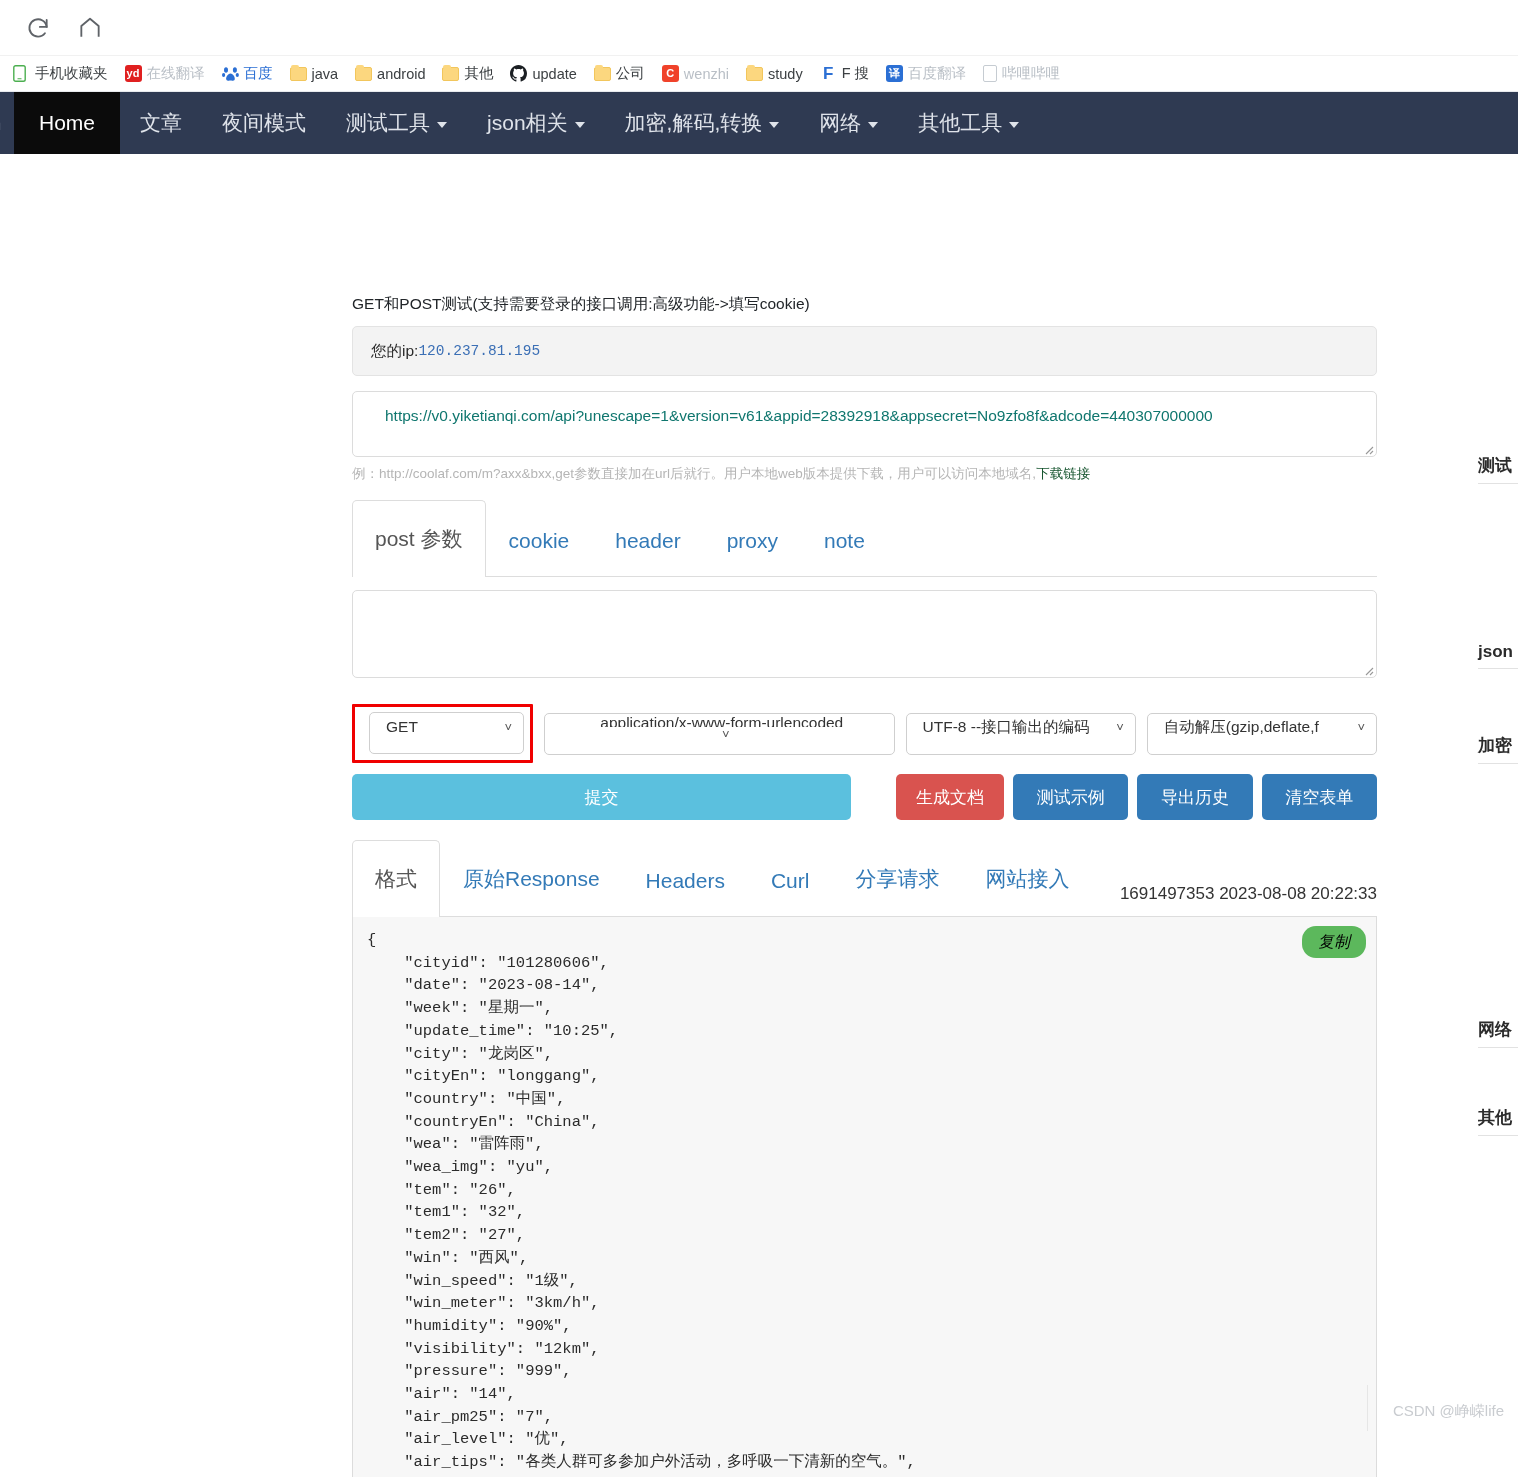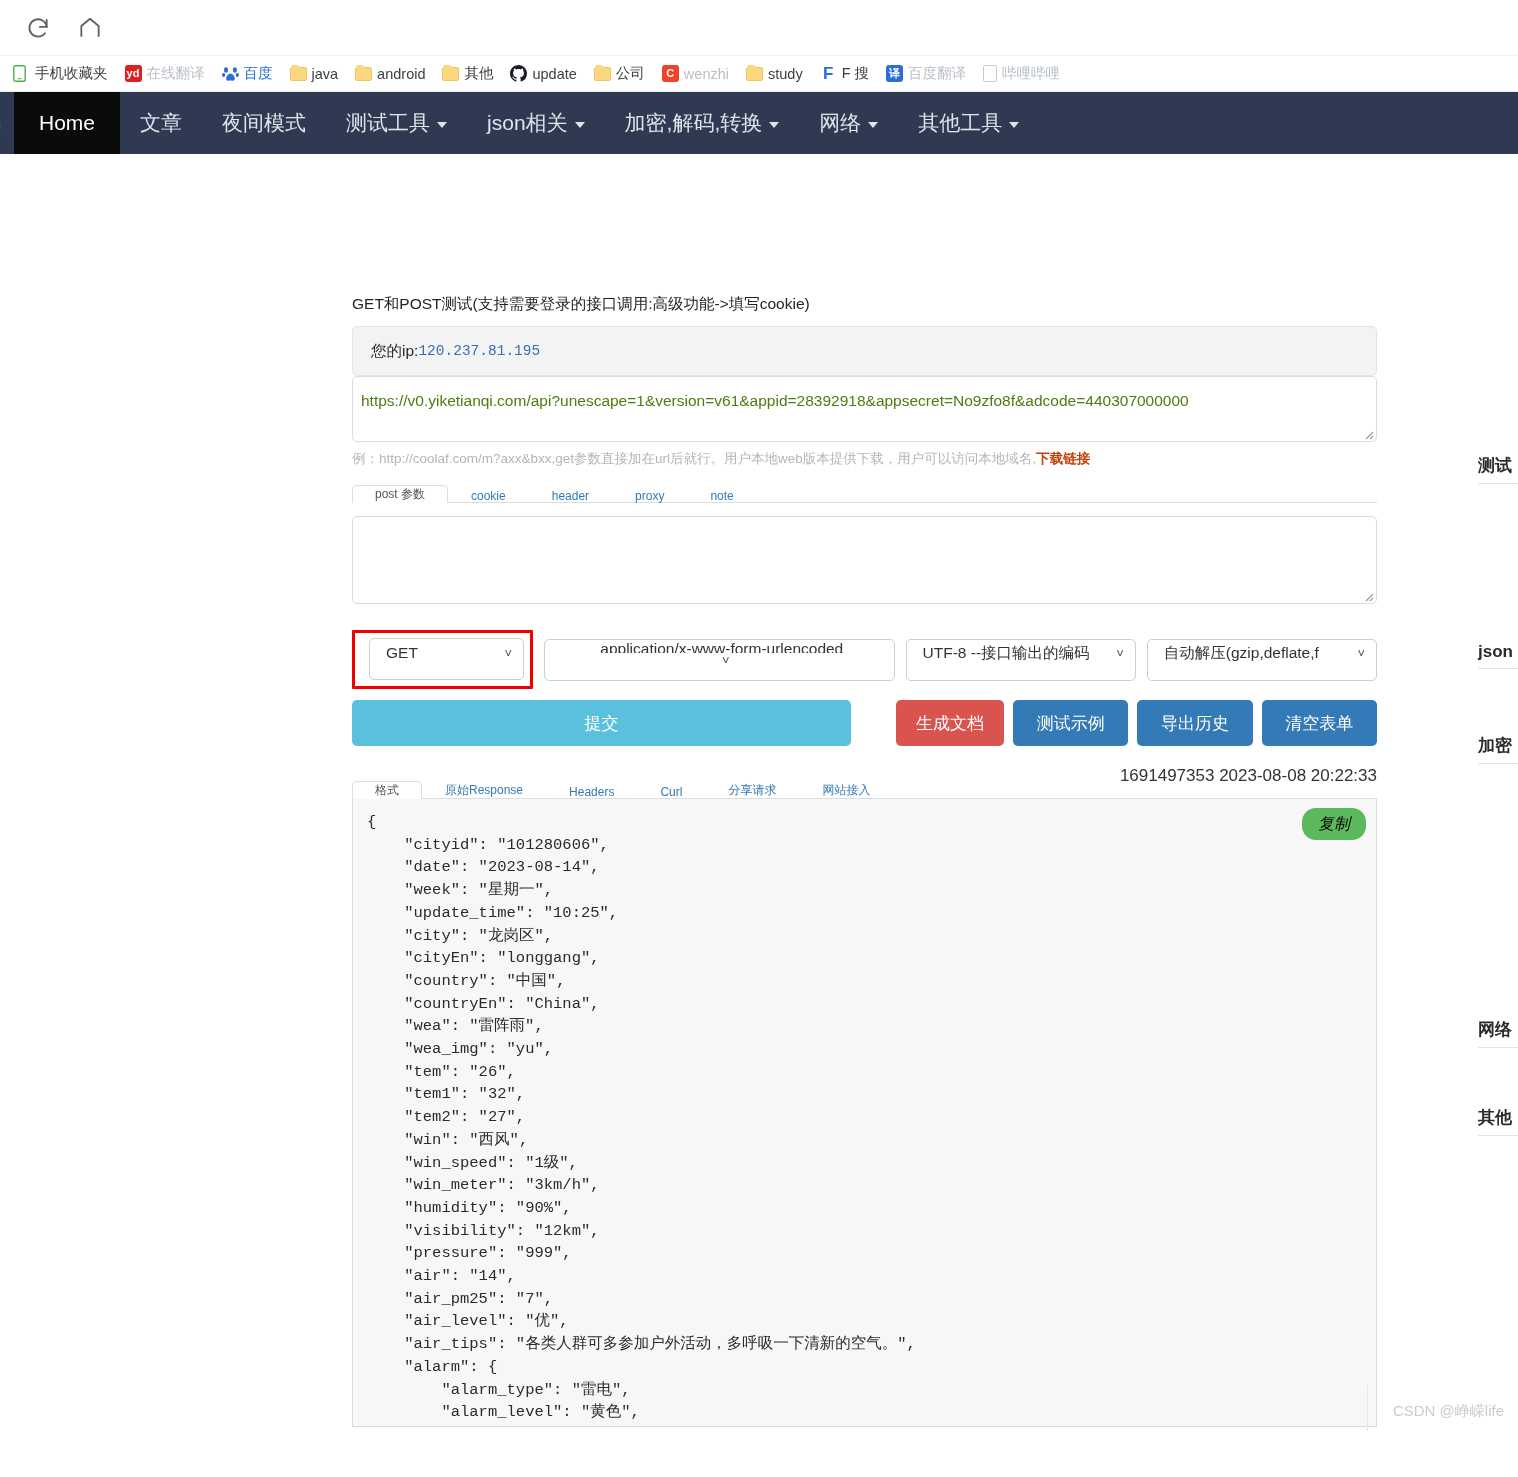--- a/index.html
+++ b/index.html
@@ -88,39 +88,39 @@
 
   .ip-box {
     background:#f3f3f3; border:1px solid #e3e3e3; border-radius:5px;
     height:50px; display:flex; align-items:center; padding:0 18px;
     font-size:15px; color:#333;
   }
   .ip-box .ipval { color:#3b6fb5; font-family:"Liberation Mono", monospace; font-size:14.5px; }
   .ip-box .iplbl { font-size:15.5px; color:#2b2b2b; }
 
   .url-area {
-    border:1px solid #dcdcdc; border-radius:5px; background:#fff;
-    height:66px; padding:14px 8px; font-size:15.5px; color:#4d7c0f;
+    margin-top:15px; border:1px solid #dcdcdc; border-radius:5px; background:#fff;
+    height:66px; padding:14px 32px; font-size:15.5px; color:#0f766e;
     position:relative; overflow:hidden; line-height:1.35;
   }
   .resize-grip {
     position:absolute; right:2px; bottom:1px; width:13px;height:13px;
     color:#9a9a9a; font-size:13px; line-height:13px;
   }
 
   .hint-line { margin-top:8px; font-size:13.5px; color:#b5b5b5; white-space:nowrap; }
-  .hint-line .dl { color:#c2410c; font-weight:bold;margin-top:29px; }
+  .hint-line .dl { color:#14532d; font-weight:normal;margin-top:29px; }
 
   
   .tabs {
     display:flex; align-items:flex-end; margin-top:17px;
     border-bottom:1px solid #dddddd;
   }
   .tab {
-    padding:0 22px; font-size:12px; color:#337ab7;
+    padding:24px 22px; font-size:21px; color:#337ab7;
     border:1px solid transparent; border-bottom:none; margin-bottom:-1px;
     border-radius:5px 5px 0 0; white-space:nowrap;
   }
   .tab.active {
     color:#555; background:#fff; border-color:#dddddd; border-bottom-color:#fff;
   }
 
   .post-area {
     margin-top:13px; border:1px solid #dcdcdc; border-radius:5px; height:88px;
     position:relative; background:#fff;

